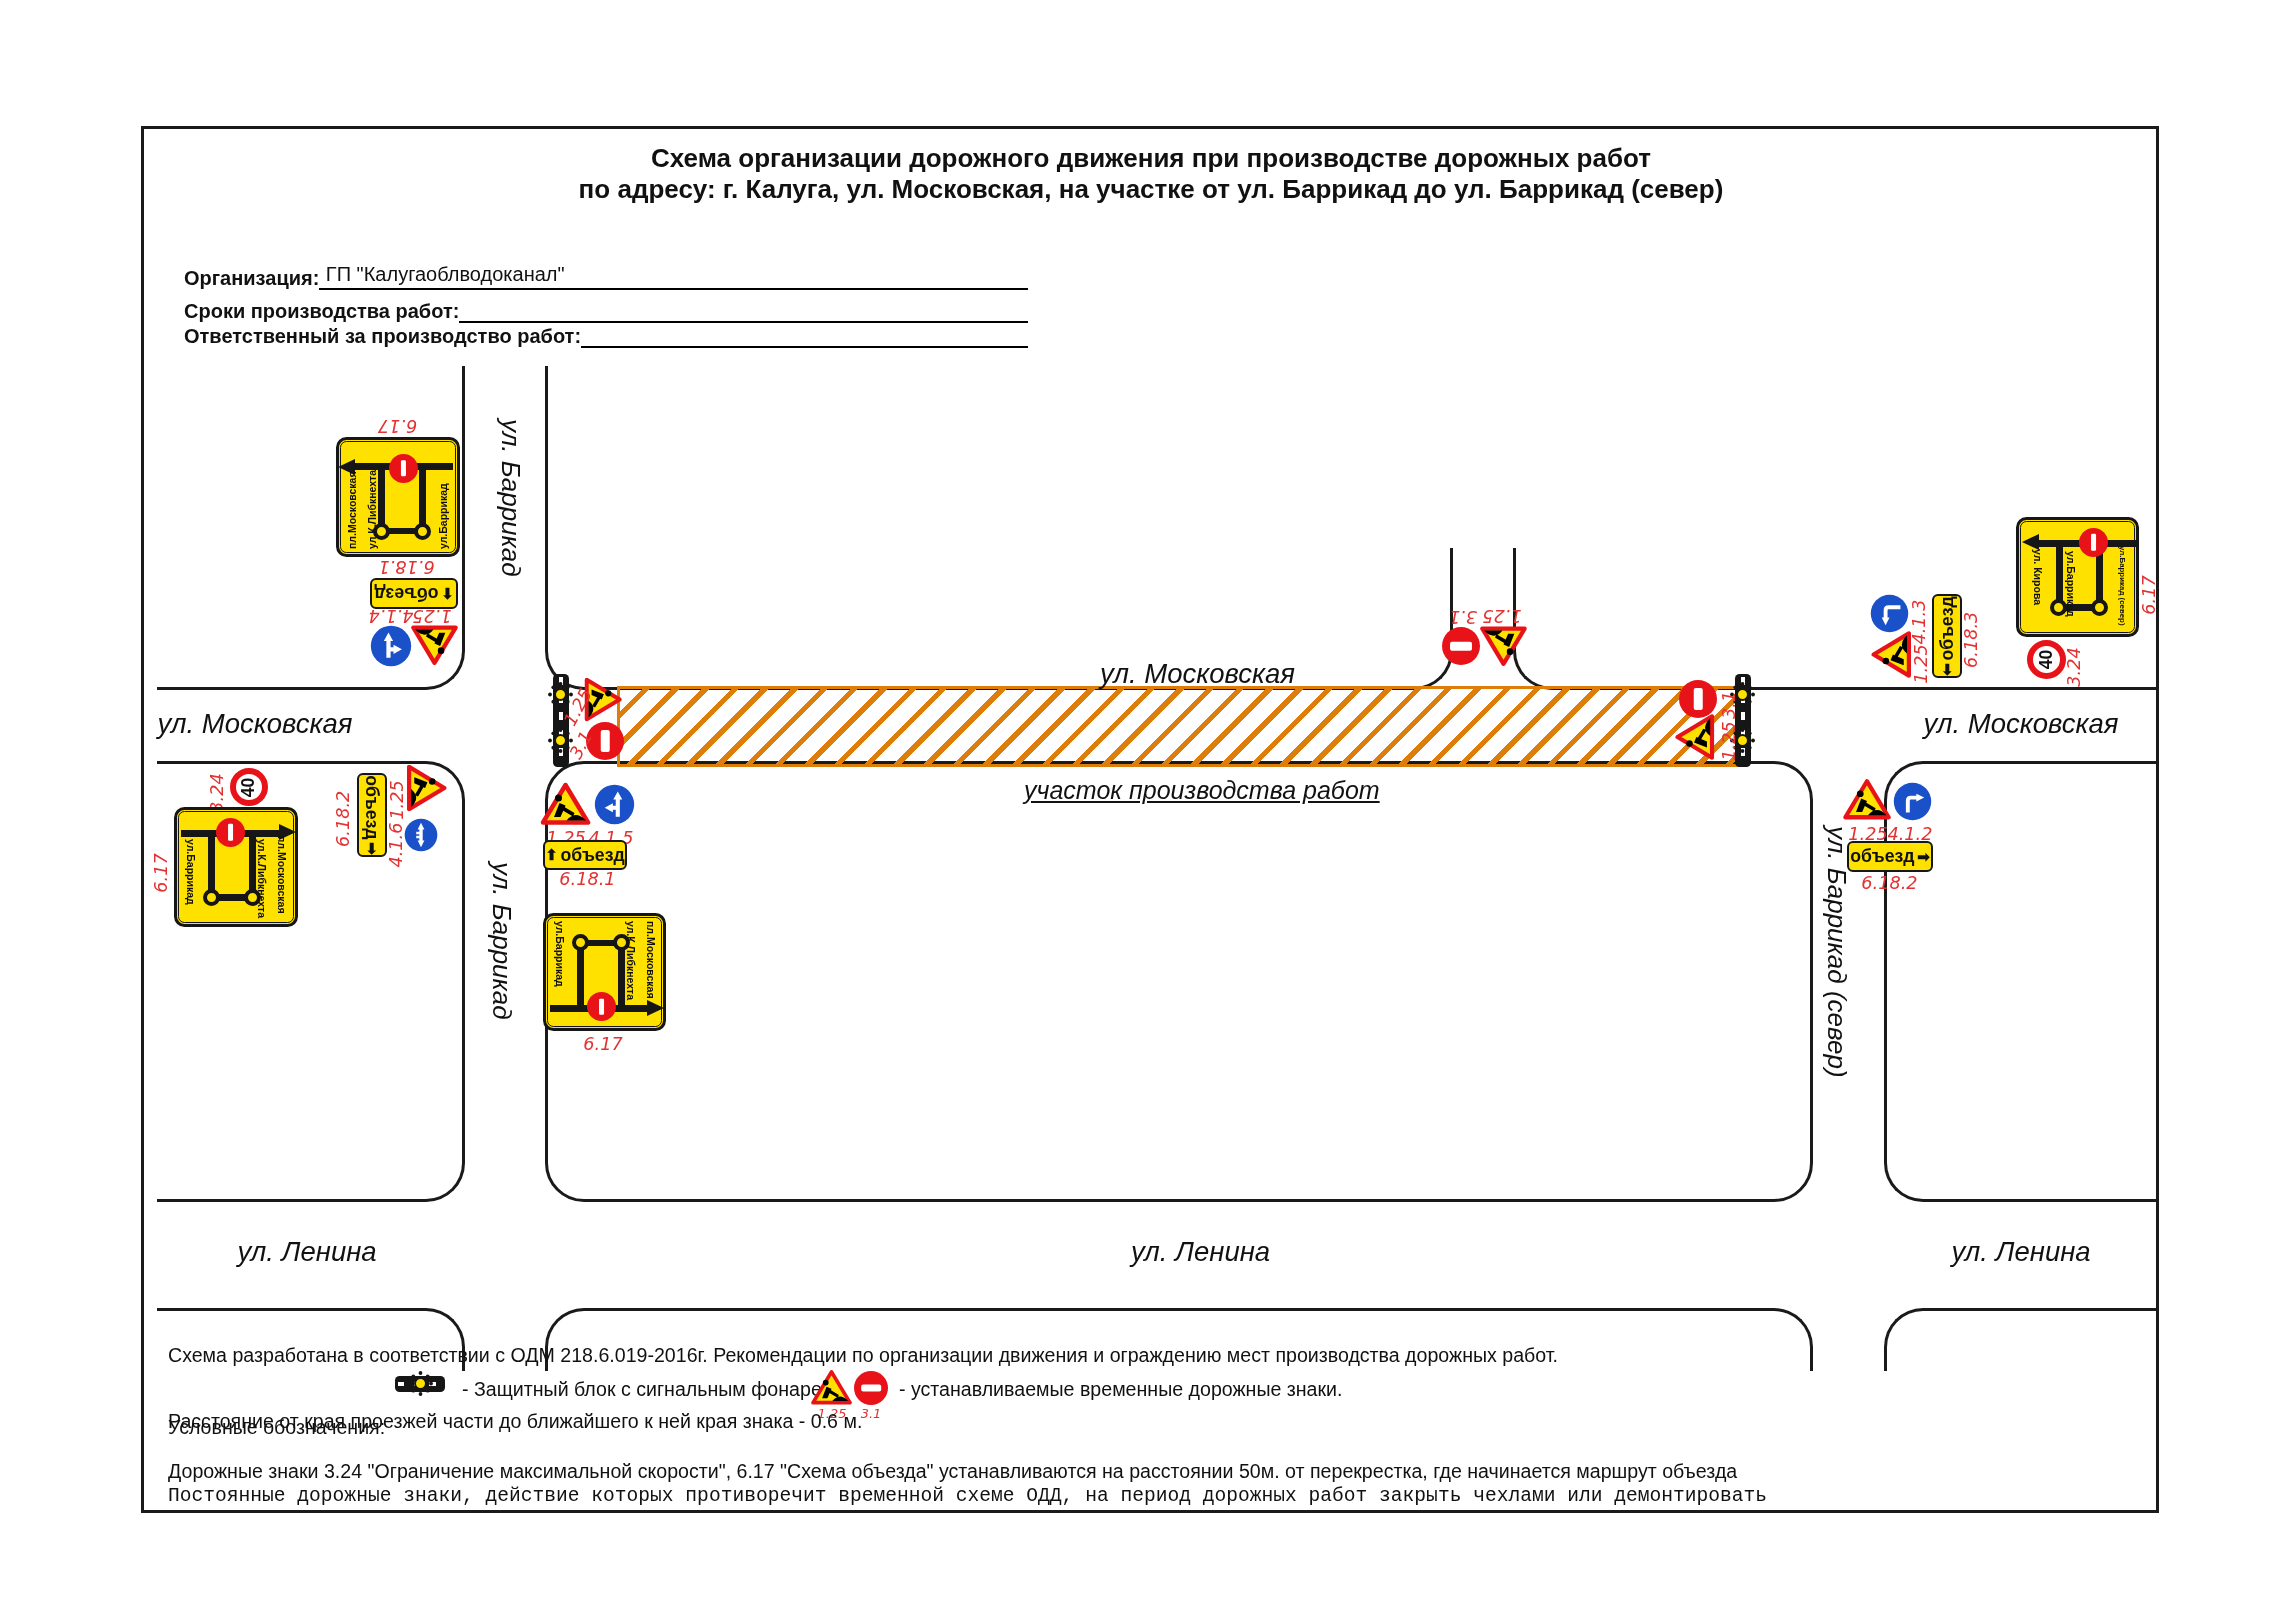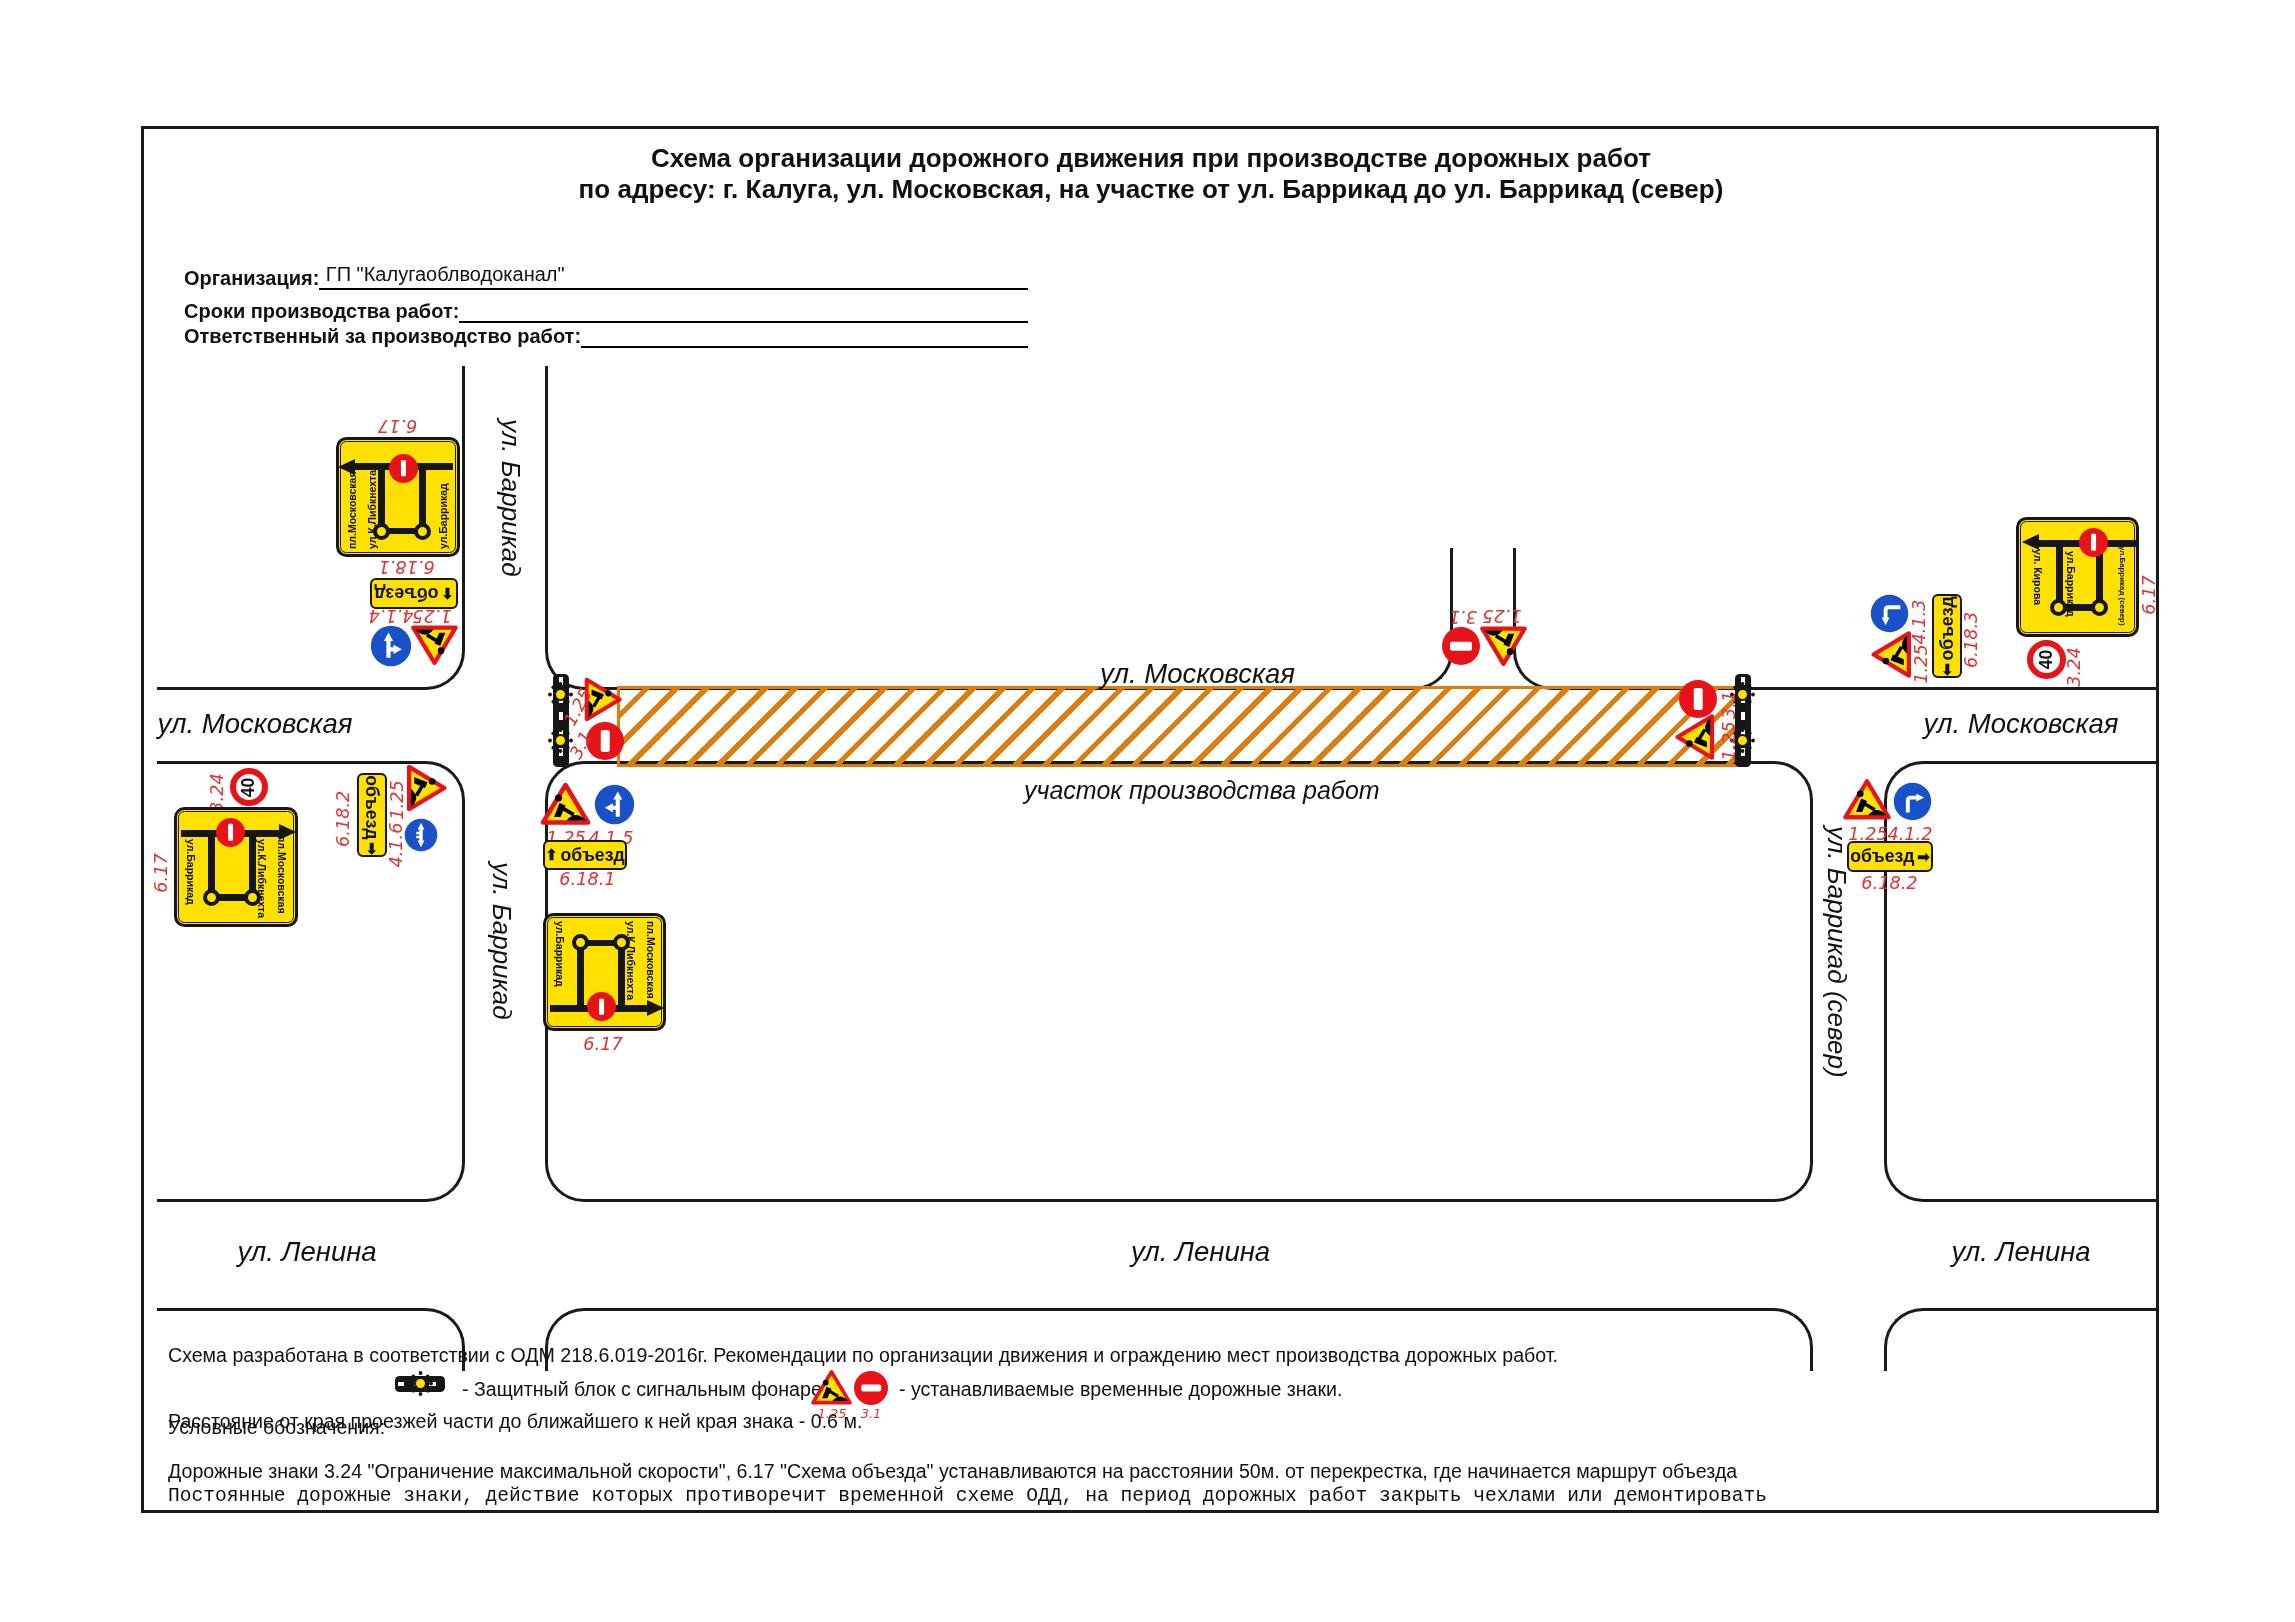--- a/index.html
+++ b/index.html
@@ -119,21 +119,21 @@
   </div>
   <div class="barrier" style="left:1735px;top:674px;">
     <div class="dash"></div>
     <div class="lamp" style="top:14.4px;"></div>
     <div class="lamp" style="top:60px;"></div>
   </div>
 
   <div class="street" style="left:157px;top:708px;width:196px;">ул. Московская</div>
   <div class="street" style="left:1083px;top:658px;width:229px;">ул. Московская</div>
   <div class="street" style="left:1913px;top:708px;width:216px;">ул. Московская</div>
-  <div class="wz-cap" style="left:1024px;top:776px;width:334px;">участок производства работ</div>
+  <div class="wz-cap" style="left:1024px;top:776px;width:334px;text-decoration:underline;">участок производства работ</div>
   <div class="street" style="left:232px;top:1236px;width:150px;">ул. Ленина</div>
   <div class="street" style="left:1122px;top:1236px;width:157px;">ул. Ленина</div>
   <div class="street" style="left:1946px;top:1236px;width:150px;">ул. Ленина</div>
   <div class="vstreet" style="left:495px;top:419px;height:216px;">ул. Баррикад</div>
   <div class="vstreet" style="left:486px;top:862px;height:216px;">ул. Баррикад</div>
   <div class="vstreet" style="left:1821px;top:826px;height:314px;">ул. Баррикад (север)</div>
 
   <div class="s617 rot180" style="left:336px;top:437px;width:124px;height:120px;">
     <div class="bk" style="left:3.9px;top:84px;width:99px;height:7.2px;"></div>
     <div class="ah-r" style="left:102px;top:79px;"></div>

